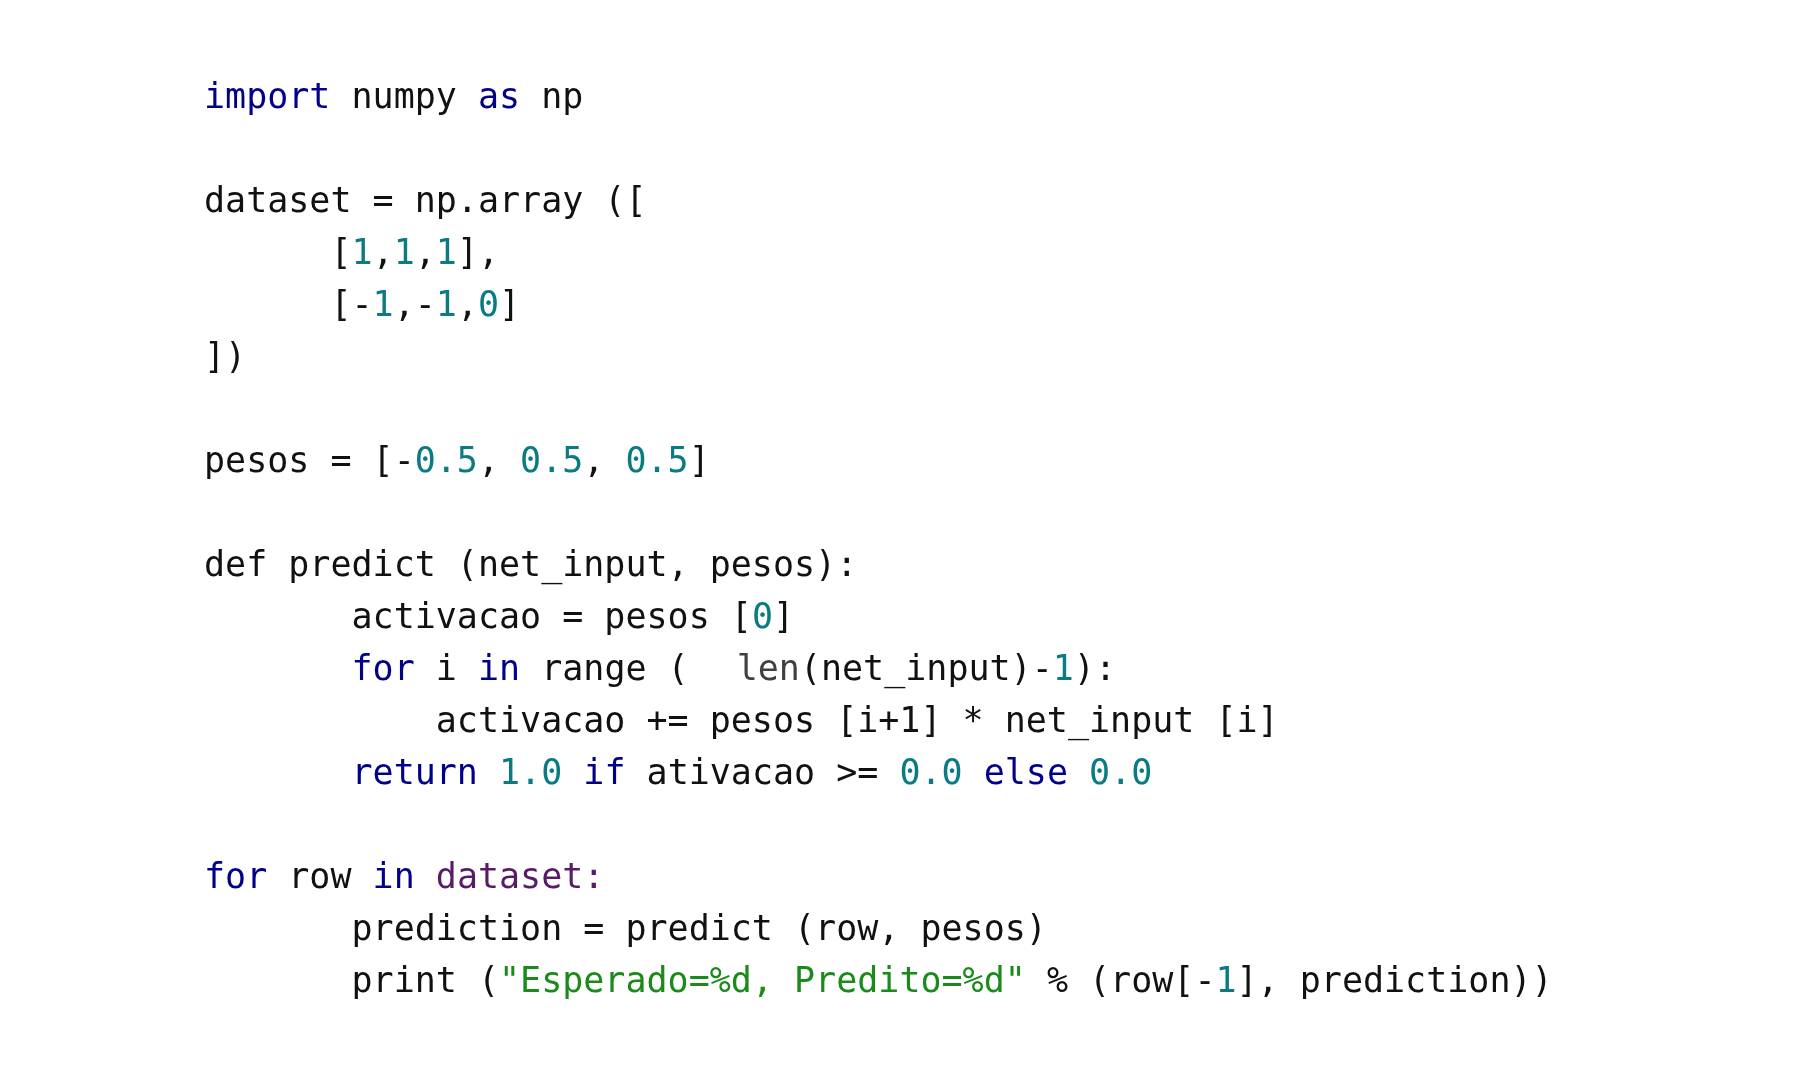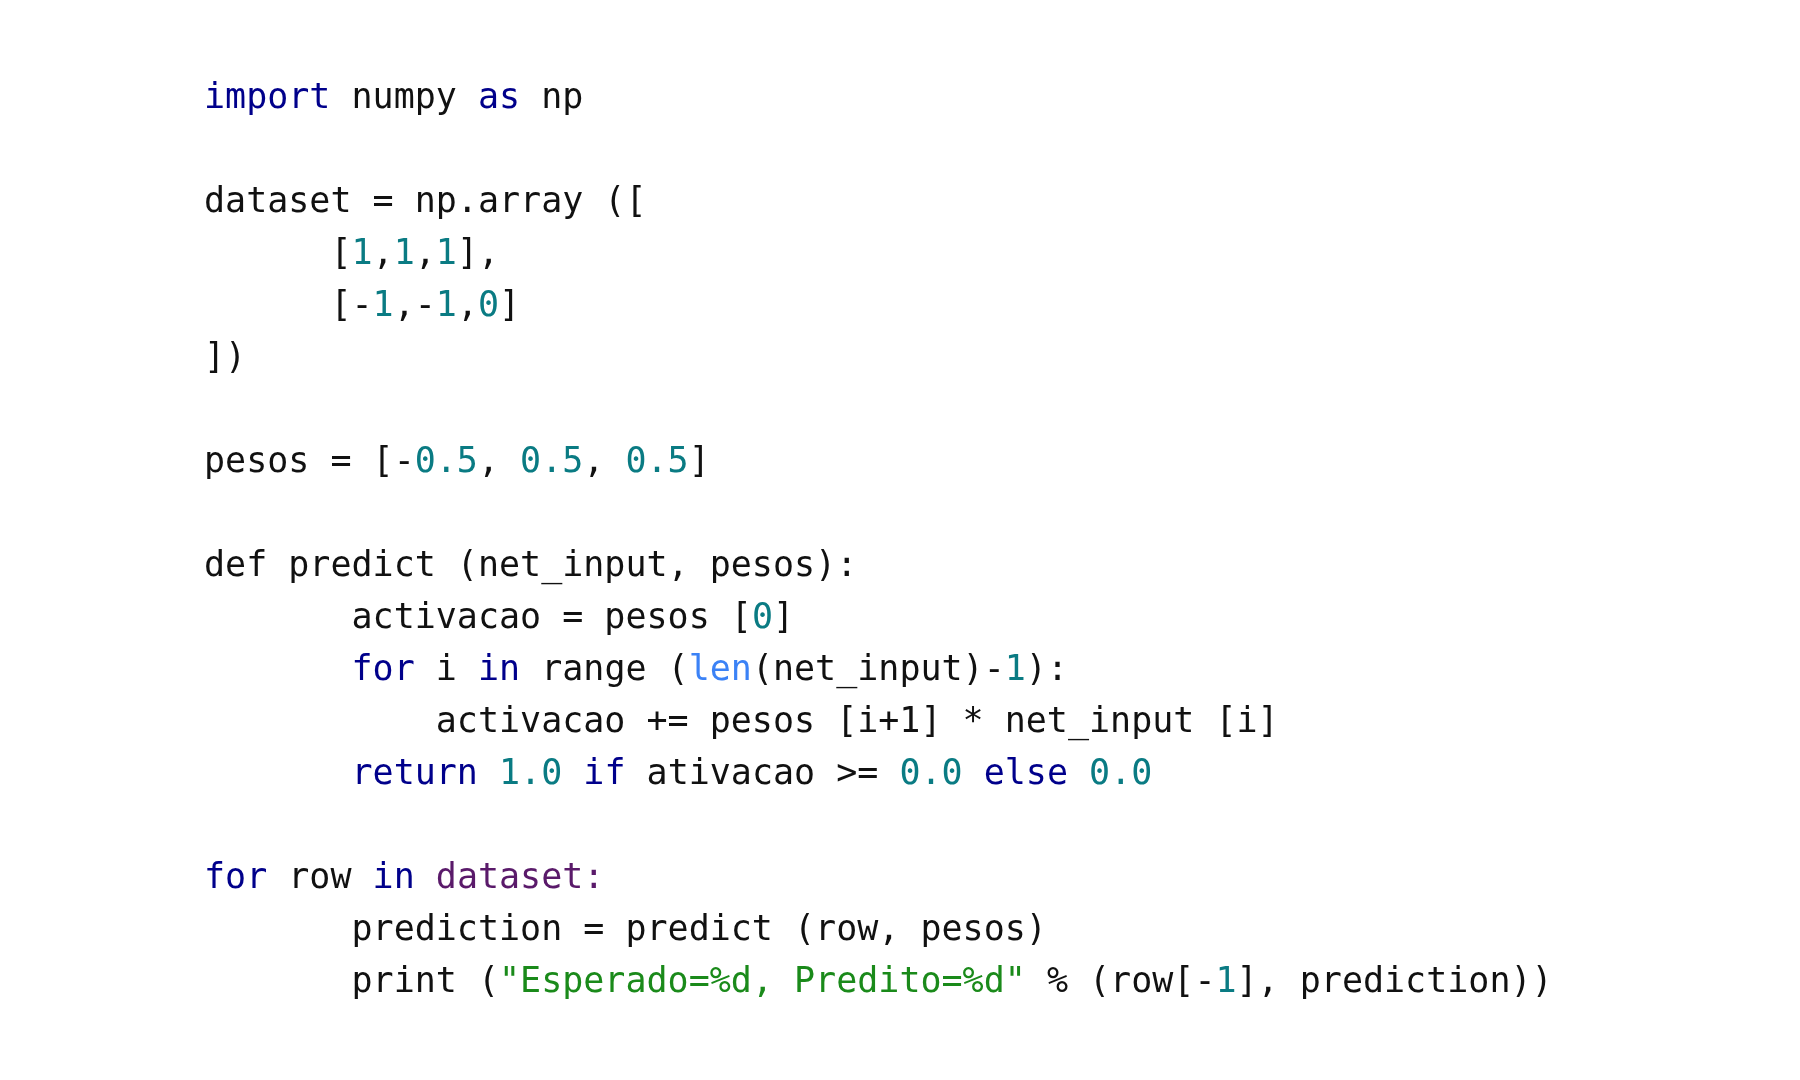--- a/index.html
+++ b/index.html
@@ -1,20 +1,20 @@
 <!DOCTYPE html>
 <html><head>
 <meta charset="utf-8">
 <style>
   html,body{margin:0;padding:0;background:#ffffff;}
   body{width:1800px;height:1080px;overflow:hidden;position:relative;}
   .code{position:absolute;left:204px;top:70px;font-family:"DejaVu Sans Mono","Liberation Mono",monospace;font-size:35px;line-height:52px;color:#111111;white-space:pre;}
   .line{height:52px;}
   .kw{color:#00008b;}
-  .bi{color:#3b82f6;}
+  .bi{color:#404040;margin-left:48px;}
   .num{color:#0a7b83;}
   .str{color:#1a8a1a;}
   .ds{color:#5a1a6a;margin-top:32px;}
 </style>
 </head>
 <body>
 
 <div class="code" id="code"><div class="line"><span class="kw">import</span><span> numpy </span><span class="kw">as</span><span> np</span></div><div class="line">&nbsp;</div><div class="line"><span>dataset = np.array ([</span></div><div class="line"><span>      [</span><span class="num">1</span><span>,</span><span class="num">1</span><span>,</span><span class="num">1</span><span>],</span></div><div class="line"><span>      [-</span><span class="num">1</span><span>,-</span><span class="num">1</span><span>,</span><span class="num">0</span><span>]</span></div><div class="line"><span>])</span></div><div class="line">&nbsp;</div><div class="line"><span>pesos = [-</span><span class="num">0.5</span><span>, </span><span class="num">0.5</span><span>, </span><span class="num">0.5</span><span>]</span></div><div class="line">&nbsp;</div><div class="line"><span>def predict (net_input, pesos):</span></div><div class="line"><span>       activacao = pesos [</span><span class="num">0</span><span>]</span></div><div class="line"><span>       </span><span class="kw">for</span><span> i </span><span class="kw">in</span><span> range (</span><span class="bi">len</span><span>(net_input)-</span><span class="num">1</span><span>):</span></div><div class="line"><span>           activacao += pesos [i+1] * net_input [i]</span></div><div class="line"><span>       </span><span class="kw">return</span><span> </span><span class="num">1.0</span><span> </span><span class="kw">if</span><span> ativacao &gt;= </span><span class="num">0.0</span><span> </span><span class="kw">else</span><span> </span><span class="num">0.0</span></div><div class="line">&nbsp;</div><div class="line"><span class="kw">for</span><span> row </span><span class="kw">in</span><span> </span><span class="ds">dataset:</span></div><div class="line"><span>       prediction = predict (row, pesos)</span></div><div class="line"><span>       print (</span><span class="str">"Esperado=%d, Predito=%d"</span><span> % (row[-</span><span class="num">1</span><span>], prediction))</span></div></div>
 
 </body></html>

